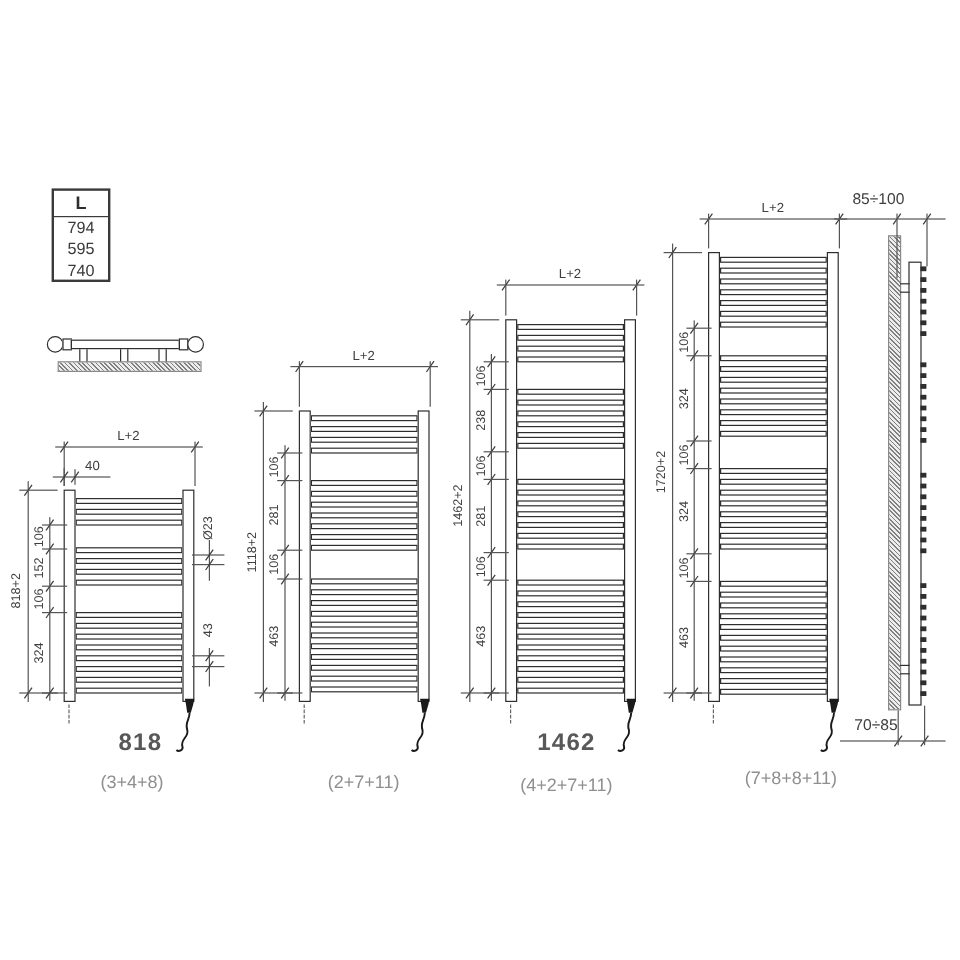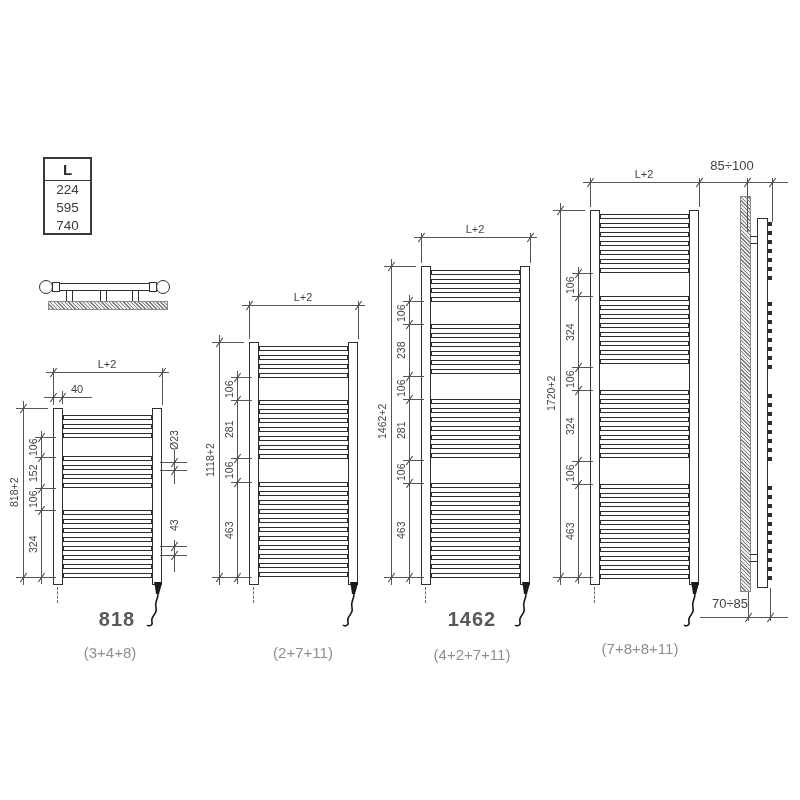--- a/index.html
+++ b/index.html
@@ -24,21 +24,21 @@
   .tbl-h{height:21px;line-height:21px;text-align:center;font-weight:bold;font-size:15px;border-bottom:1px solid #3a3a3a;color:#2e2e2e;}
   .tbl-r{height:18px;line-height:18px;text-align:center;font-size:13.5px;color:#3a3a3a;}
 </style>
 </head>
 <body>
 
 <div id="canvas">
 
   <div class="tbl">
     <div class="tbl-h">L</div>
-    <div class="tbl-r">224</div>
+    <div class="tbl-r">794</div>
     <div class="tbl-r">595</div>
     <div class="tbl-r">740</div>
   </div>
 
   <div>
     <div class="outline" style="left:39px;top:280px;width:14px;height:14px;border-radius:50%;"></div>
     <div class="outline" style="left:52px;top:282px;width:8px;height:10px;"></div>
     <div class="outline" style="left:59px;top:283px;width:91px;height:8px;"></div>
     <div class="outline" style="left:149px;top:282px;width:8px;height:10px;"></div>
     <div class="outline" style="left:156px;top:280px;width:14px;height:14px;border-radius:50%;"></div>
@@ -393,15 +393,15 @@
     <div class="tick" style="left:765px;top:617px;"></div>
     <div class="vline" style="left:748px;top:592px;height:29px;"></div>
     <div class="vline" style="left:770px;top:588px;height:33px;"></div>
   </div>
 
   <div class="model-name" style="left:52px;top:608px;">818</div>
   <div class="model-formula" style="left:45px;top:644px;">(3+4+8)</div>
   <div class="model-formula" style="left:238px;top:644px;">(2+7+11)</div>
   <div class="model-name" style="left:407px;top:608px;">1462</div>
   <div class="model-formula" style="left:407px;top:646px;">(4+2+7+11)</div>
-  <div class="model-formula" style="left:575px;top:640px;">(7+8+8+11)</div>
+  <div class="model-formula" style="left:594px;top:640px;">(7+8+8+11)</div>
 
 </div>
 
 </body></html>

